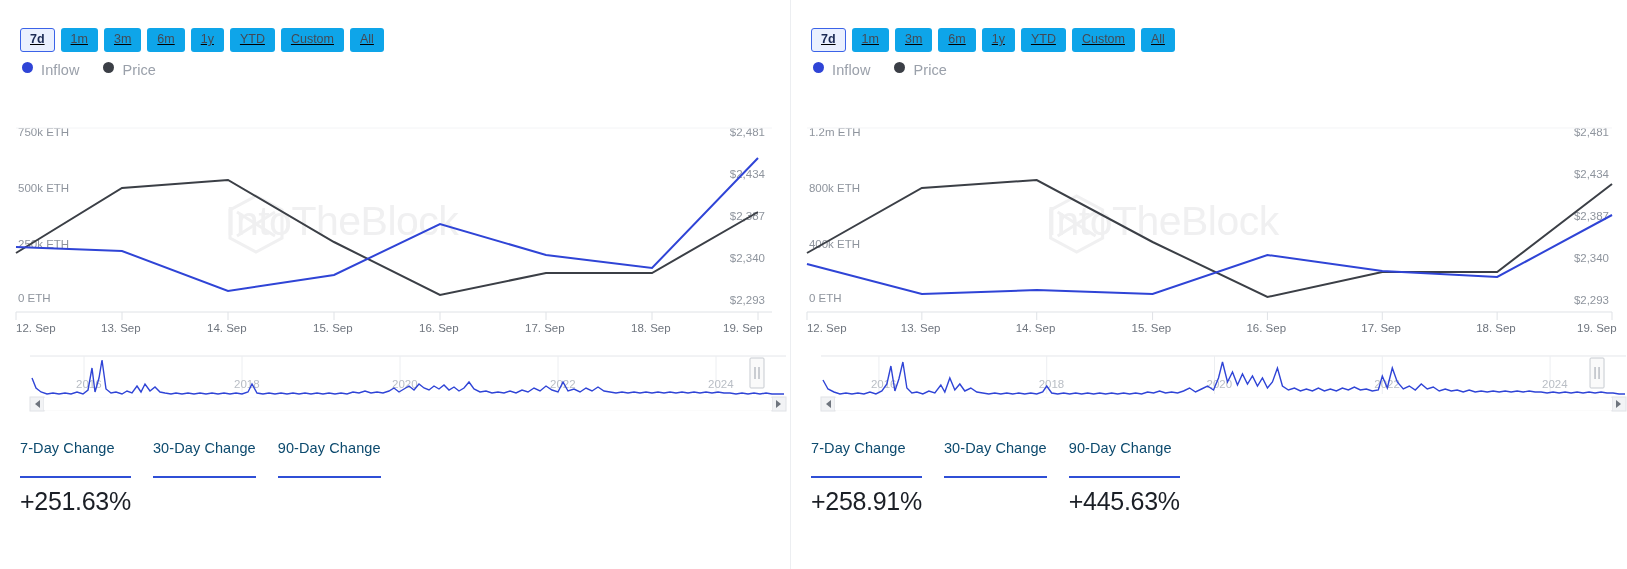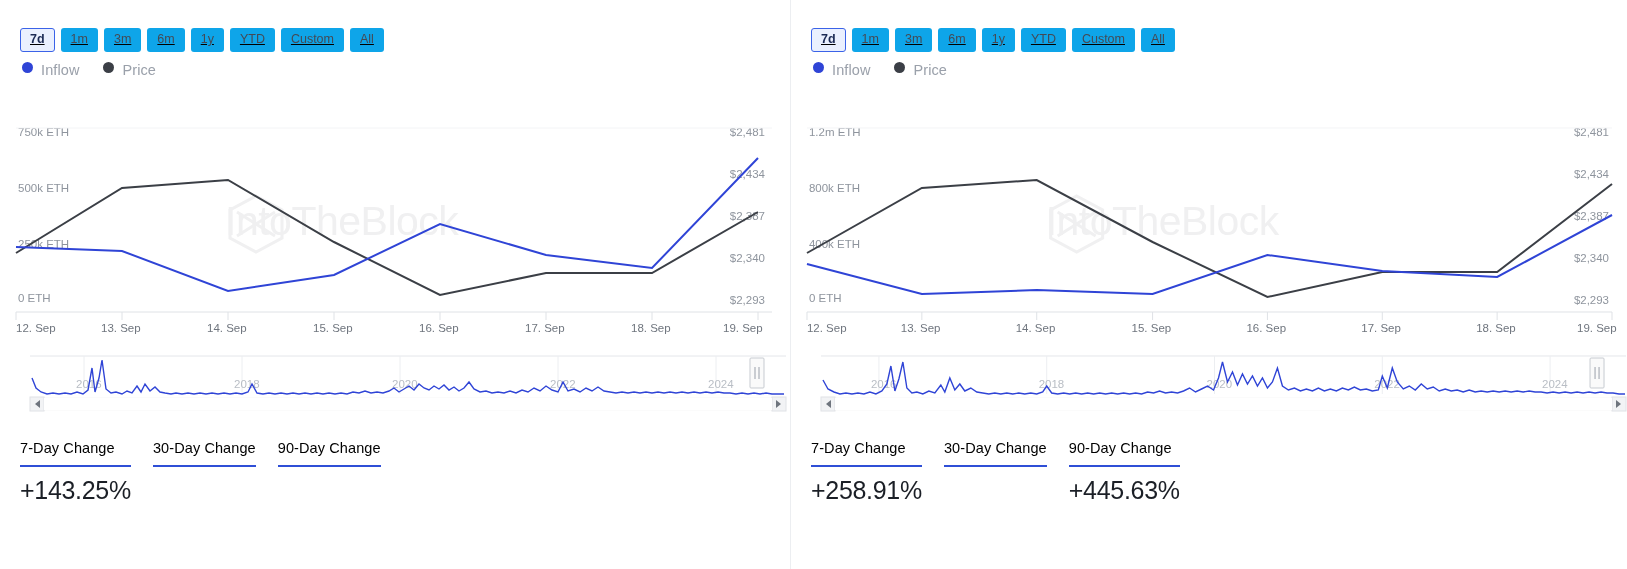--- a/index.html
+++ b/index.html
@@ -136,22 +136,22 @@
   .stats-row {
     position: absolute;
     left: 20px;
     top: 440px;
     display: flex;
     gap: 22px;
   }
   .stat-block { display: flex; flex-direction: column; }
   .stat-label {
     font-size: 14.5px;
-    color: #000000;
-    padding-bottom: 9px;
+    color: #0c4a6e;
+    padding-bottom: 20px;
     letter-spacing: .1px;
   }
   .stat-underline {
     height: 2px;
     background: #2f4fd6;
     width: 100%;
   }
   .stat-value {
     font-size: 25px;
     color: #1b1f26;
@@ -266,21 +266,21 @@
           <rect x="758" y="49" width="14" height="14" fill="#f2f3f5" stroke="#e0e2e6" stroke-width="1"></rect>
           <path d="M762,52 L767,56 L762,60 Z" fill="#6f757e"></path>
           <rect x="30" y="50" width="728" height="12" fill="#ffffff"></rect>
         </svg>
       </div>
 
       <div class="stats-row">
         <div class="stat-block">
           <span class="stat-label">7-Day Change</span>
           <span class="stat-underline"></span>
-          <span class="stat-value">+143.25%</span>
+          <span class="stat-value">+251.63%</span>
         </div>
         <div class="stat-block">
           <span class="stat-label">30-Day Change</span>
           <span class="stat-underline"></span>
         </div>
         <div class="stat-block">
           <span class="stat-label">90-Day Change</span>
           <span class="stat-underline"></span>
         </div>
       </div>

